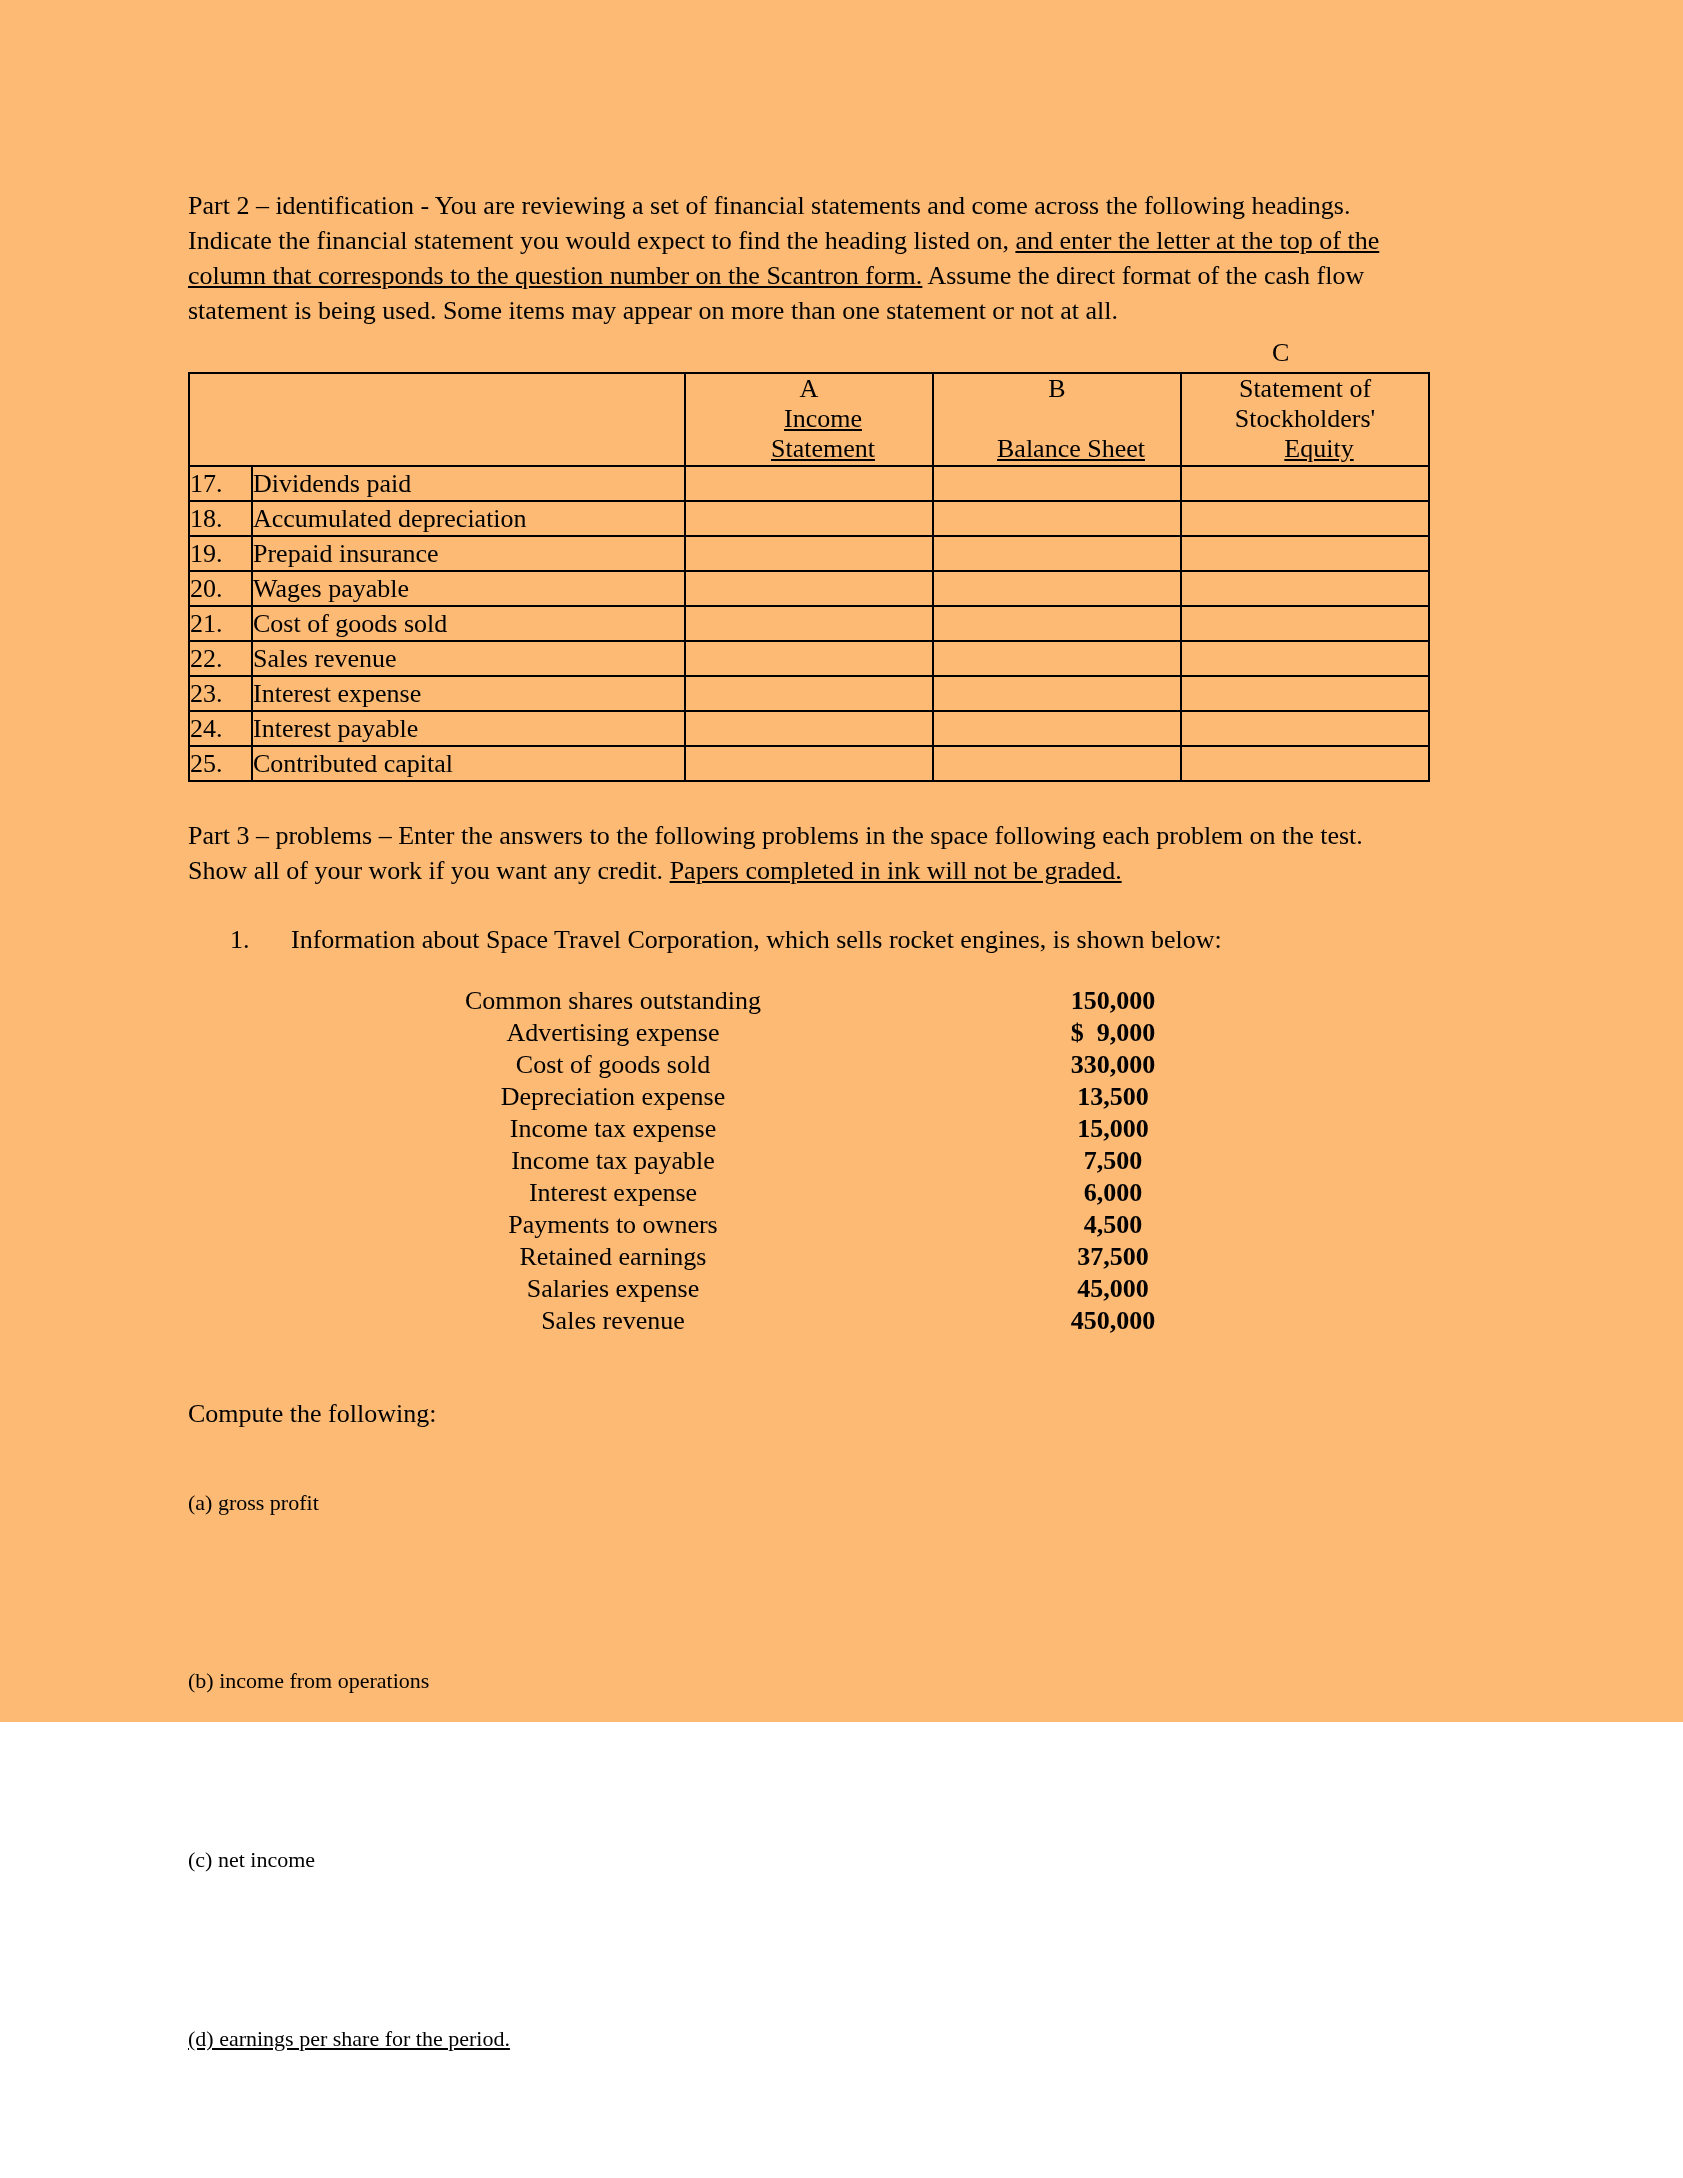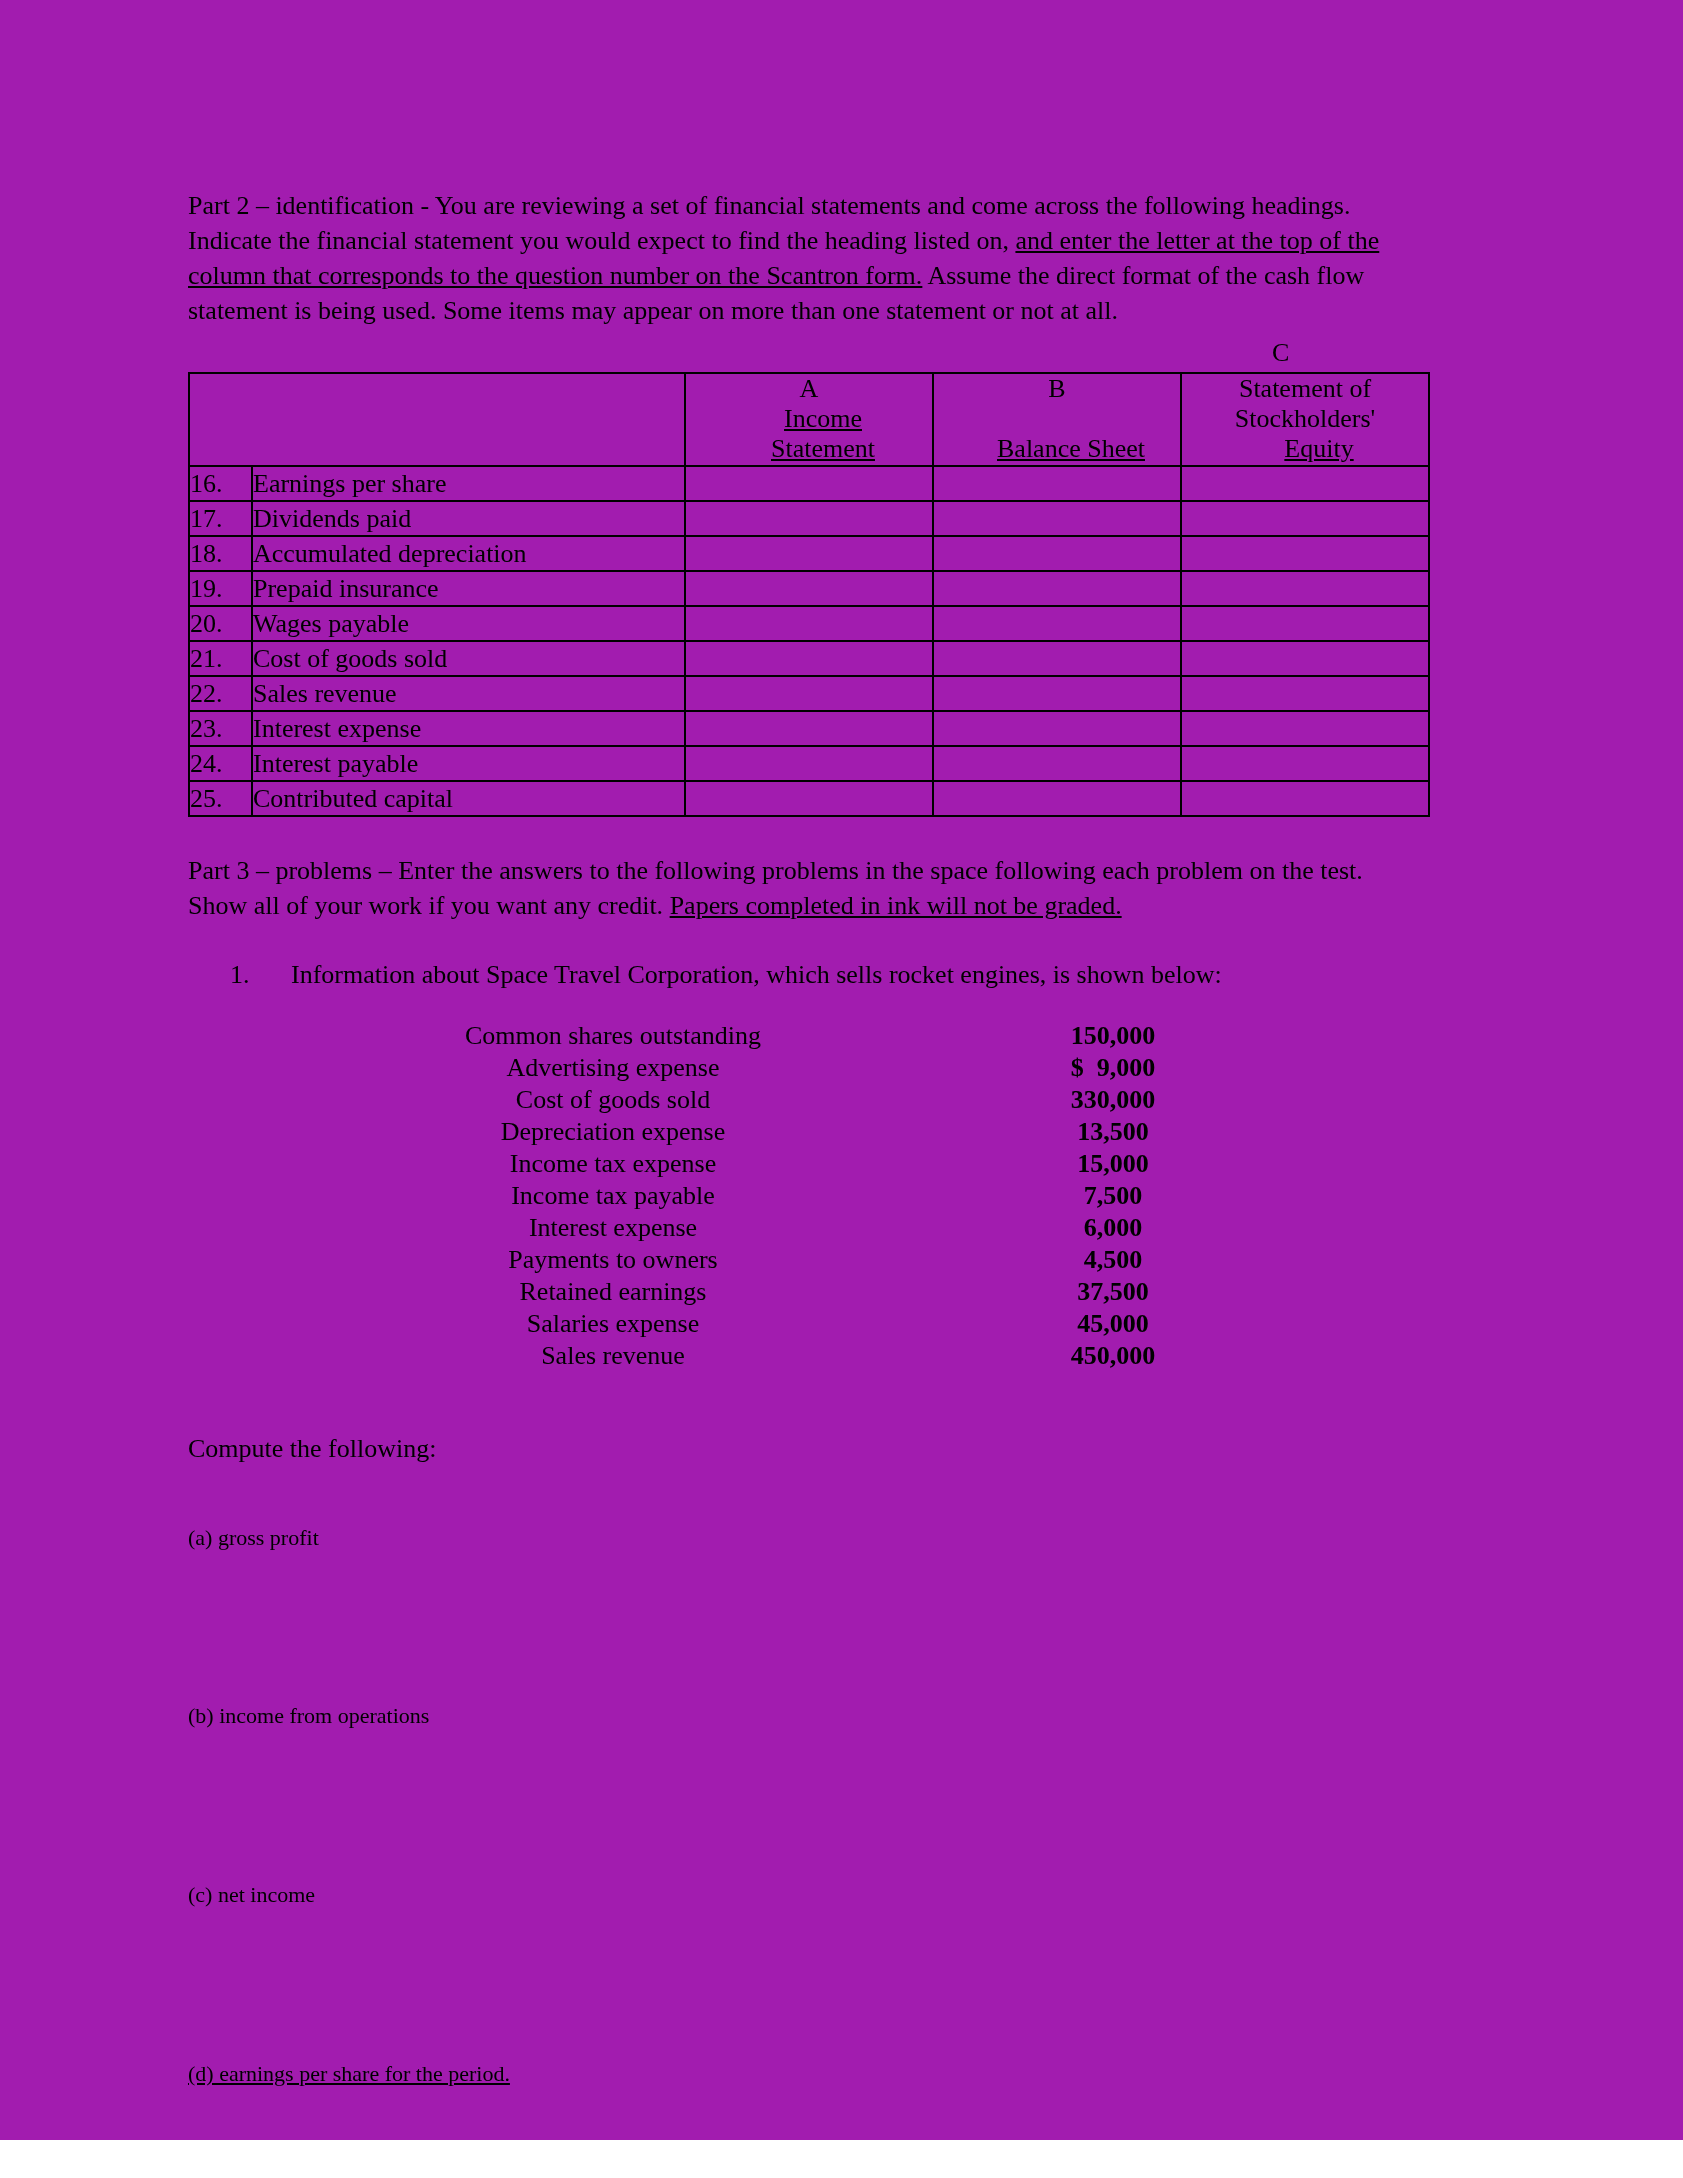--- a/index.html
+++ b/index.html
@@ -12,22 +12,22 @@
     height: 2178px;
     font-family: "Liberation Serif", "DejaVu Serif", serif;
     color: #000000;
     position: relative;
     overflow: hidden;
   }
   .page {
     position: absolute;
     left: 0; top: 0;
     width: 1683px;
-    height: 2140px;
-    background: #a21caf;
+    height: 1722px;
+    background: #fdba74;
   }
   .content {
     position: absolute;
     left: 188px;
     top: 188px;
     width: 1238px;
   }
 
   
   .intro {
@@ -194,27 +194,20 @@
           </th>
           <th class="head-col">
             <span class="ln">Statement of</span>
             <span class="ln">Stockholders'</span>
             <span class="ln under">Equity</span>
           </th>
         </tr>
       </thead>
       <tbody>
         <tr>
-          <td class="num">16.</td>
-          <td class="item">Earnings per share</td>
-          <td class="blank"></td>
-          <td class="blank"></td>
-          <td class="blank"></td>
-        </tr>
-        <tr>
           <td class="num">17.</td>
           <td class="item">Dividends paid</td>
           <td class="blank"></td>
           <td class="blank"></td>
           <td class="blank"></td>
         </tr>
         <tr>
           <td class="num">18.</td>
           <td class="item">Accumulated depreciation</td>
           <td class="blank"></td>

